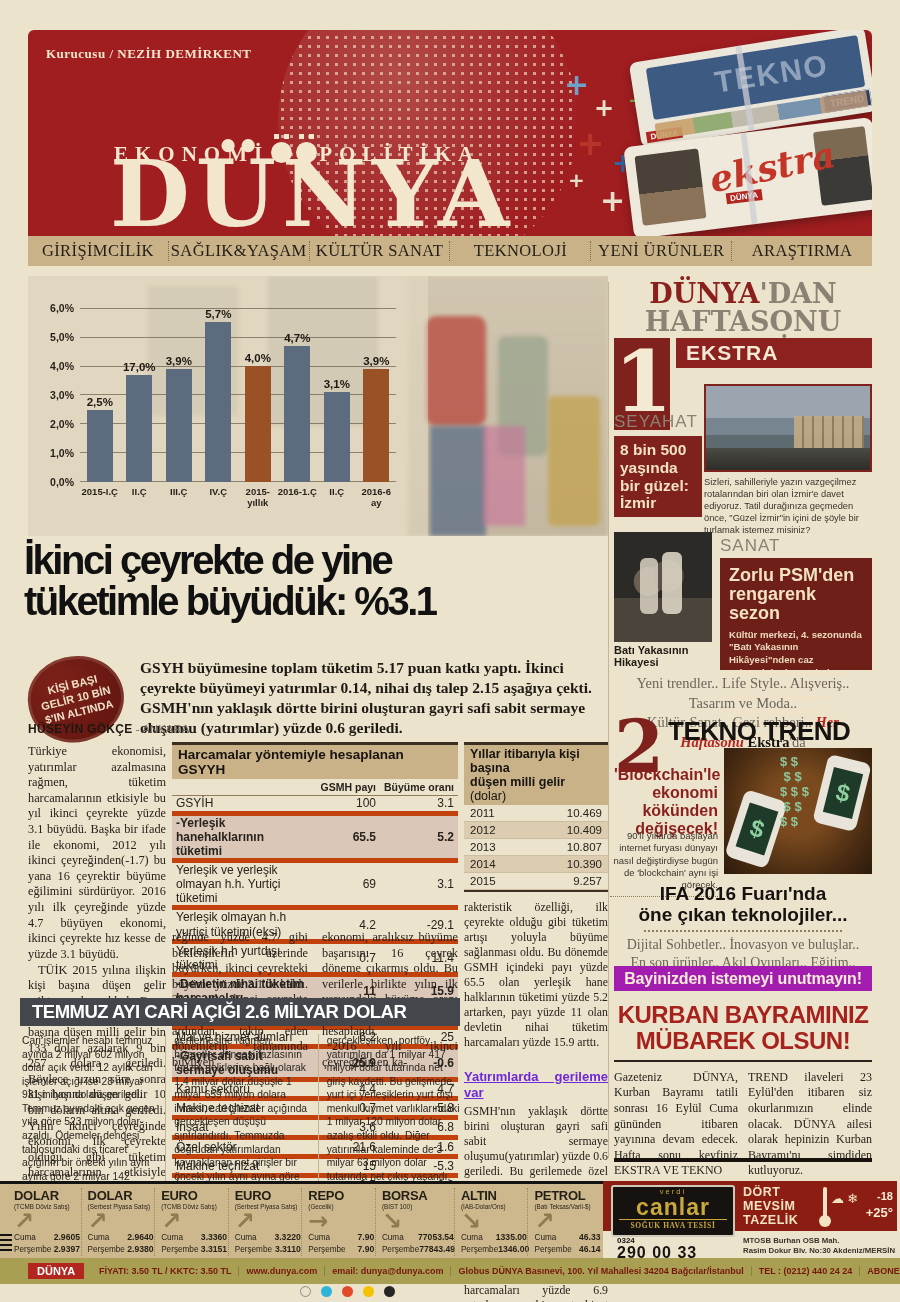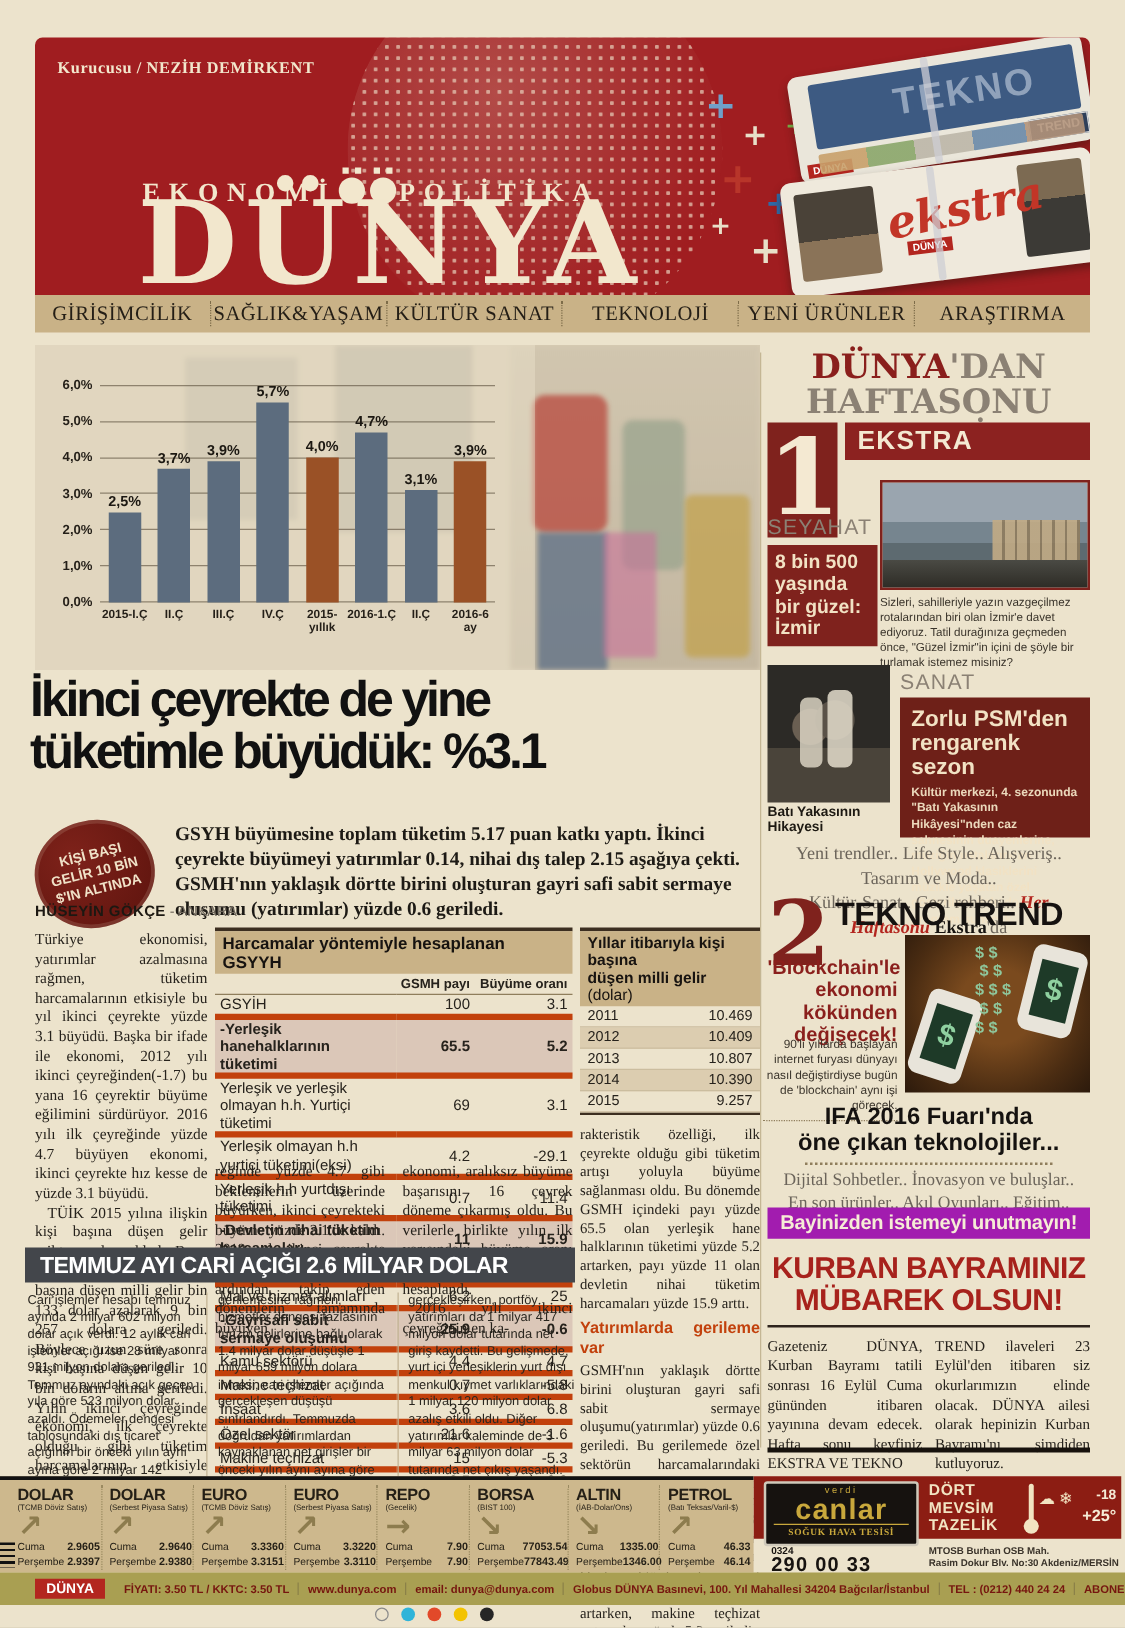--- a/index.html
+++ b/index.html
@@ -90,21 +90,21 @@
   .tbl-title .lt{font-weight:normal;}
   .tbl table{width:100%;border-collapse:collapse;}
   .gs td{font-size:12px;padding:0 4px;border-bottom:5px solid #c2410c;line-height:1.18;}
   .gs td.num{text-align:right;white-space:nowrap;}
   .gs tr.hl td{background:#dbc7b8;font-weight:bold;}
   .gs thead td{font-weight:bold;font-size:10.5px;border-bottom:1px solid #8f7e5c;padding:2px 4px;}
   .inc td{font-size:11.5px;padding:2px 6px;border-bottom:1px solid #cbbd9f;}
   .inc td.num{text-align:right;}
   .inc tr.sh td{background:#dccdb0;}
 
-  .subhead2{font-family:"Liberation Sans",sans-serif;font-weight:bold;font-size:13px;margin:4px 0 2px;color:#c2410c;}
+  .subhead2{font-family:"Liberation Sans",sans-serif;font-weight:bold;font-size:13px;margin:19px 0 2px;color:#6d28d9;text-decoration:underline;}
 
   
   .cari-bar{position:absolute;left:20px;top:998px;width:440px;height:28px;background:#43464b;color:#fff;
             font-family:"Liberation Sans",sans-serif;font-weight:bold;font-size:18.5px;line-height:28px;
             padding-left:12px;letter-spacing:-.5px;box-sizing:border-box;}
   .cari-cols{position:absolute;left:22px;top:1034px;width:438px;display:flex;gap:10px;}
   .cari-col{flex:1;font-family:"Liberation Sans",sans-serif;font-size:10.3px;line-height:1.32;color:#2a261f;
             border-left:1px solid #c2b493;padding-left:8px;}
   .cari-col:first-child{border-left:none;padding-left:0;}
 
@@ -279,21 +279,21 @@
           <div class="gridline"></div>
           <div class="gridline"></div>
         </div>
     </div>
     <div class="barrow">
         <div class="bargroup">
           <div class="bval">2,5%</div>
           <div class="bar" style="height: 41.6667%; background: rgb(92, 108, 126);"></div>
         </div>
         <div class="bargroup">
-          <div class="bval">3,7%</div>
+          <div class="bval">17,0%</div>
           <div class="bar" style="height: 61.6667%; background: rgb(92, 108, 126);"></div>
         </div>
         <div class="bargroup">
           <div class="bval">3,9%</div>
           <div class="bar" style="height: 65%; background: rgb(92, 108, 126);"></div>
         </div>
         <div class="bargroup">
           <div class="bval">5,7%</div>
           <div class="bar" style="height: 95%; background: rgb(92, 108, 126);"></div>
         </div>

